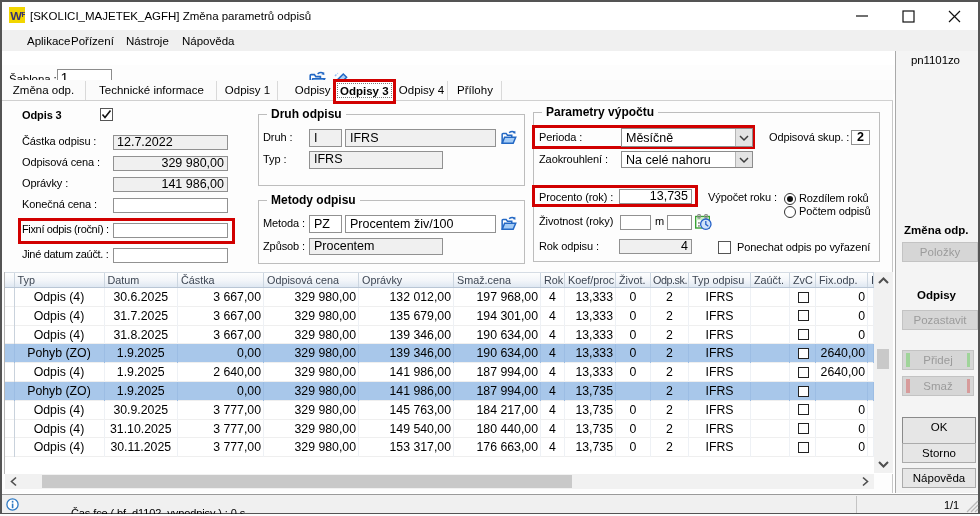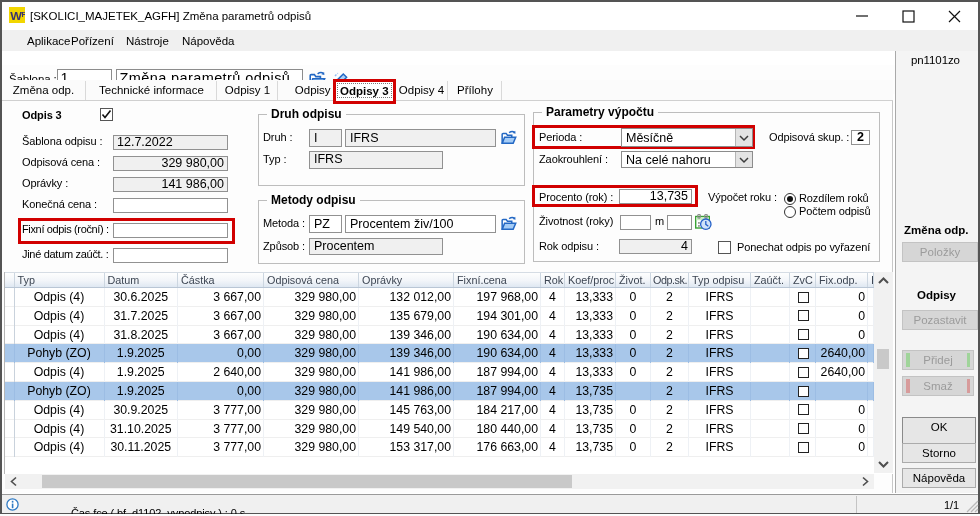--- a/index.html
+++ b/index.html
@@ -90,21 +90,20 @@
   <div class="menubar">
     <span style="left:9px;margin-left:16px;">Aplikace</span>
     <span style="left:69px;">Pořízení</span>
     <span style="left:124px;">Nástroje</span>
     <span style="left:180px;">Nápověda</span>
   </div>
 
   <div class="toolbar">
     <div class="lbl" style="left:7px; top:8px; font-size:11.5px;">Šablona :</div>
     <div class="tb-inp" style="left:54.5px; top:4px; width:55px; height:18px;">1</div>
-    <div class="tb-inp" style="left:113.5px; top:4px; width:187px; height:18px;">Změna parametrů odpisů</div>
     <svg class="abs" style="left:307px; top:6px;" width="18" height="17" viewBox="0 0 18 17">
       <path d="M1.2 14.2 L1.2 4.6 Q1.2 3.6 2.2 3.6 L5.4 3.6 L6.8 5.6 L11.4 5.6 L11.4 7.6" fill="#fff" stroke="#2368c4" stroke-width="1.6"></path>
       <path d="M1.2 14.2 L3.8 7.8 L15.6 7.8 L12.9 14.2 Z" fill="#a5ccf6" stroke="#2368c4" stroke-width="1.6"></path>
       <path d="M8.6 2.8 Q11.6 0.6 14.2 2.2" fill="none" stroke="#2368c4" stroke-width="1.5"></path>
       <path d="M15.1 0.9 L15.4 4.1 L12.4 3.3 Z" fill="#2368c4"></path>
     </svg>
     <svg class="abs" style="left:331px; top:6px;" width="16" height="16" viewBox="0 0 16 16">
       <path d="M4.4 8.9 L10.3 3 L13.6 6.3 L7.7 12.2 Z" fill="#aed2f7" stroke="#2368c4" stroke-width="1.5"></path>
       <path d="M4.4 8.9 L7.7 12.2 L2.4 14.2 Z" fill="#fff" stroke="#2368c4" stroke-width="1.2"></path>
       <path d="M2.4 14.2 L5 13.2 L3.4 11.6 Z" fill="#2368c4"></path>
@@ -123,21 +122,21 @@
   <div class="tab-active" style="left:332.5px; top:79px; width:63.5px; height:24.5px;">
       <div class="inner">Odpisy 3</div>
     </div>
 
   <div class="page" id="page"></div>
 
   <div class="lbl" style="left:22px; top:109px; font-weight:bold;">Odpis 3</div>
   <div class="cb" style="left:100px; top:108px;"><svg width="11" height="11" viewBox="0 0 11 11">
         <path d="M1.5 5.5 L4 8.5 L9.5 1.5" fill="none" stroke="#111" stroke-width="1.6"></path>
       </svg></div>
-  <div class="lbl" style="left:22px; top:135px;">Šablona odpisu :</div>
+  <div class="lbl" style="left:22px; top:135px;">Částka odpisu :</div>
   <div class="inp ro" style="left:113px; top:134.5px; width:115px; height:15px; padding:0 3px; line-height:13px;">12.7.2022</div>
   <div class="lbl" style="left:22px; top:156px;">Odpisová cena :</div>
   <div class="inp ro num" style="left:113px; top:155.5px; width:115px; height:15px; padding:0 3px; line-height:13px;">329 980,00</div>
   <div class="lbl" style="left:22px; top:177px;">Oprávky :</div>
   <div class="inp ro num" style="left:113px; top:176.5px; width:115px; height:15px; padding:0 3px; line-height:13px;">141 986,00</div>
   <div class="lbl" style="left:22px; top:198px;">Konečná cena :</div>
   <div class="inp" style="left:113px; top:197.5px; width:115px; height:15px;"></div>
   <div class="redbox" style="left:18px; top:217.5px; width:217px; height:26px;"></div>
   <div class="lbl" style="left:22px; top:223px; letter-spacing:-0.35px;">Fixní odpis (roční) :</div>
   <div class="inp" style="left:113px; top:222.5px; width:115px; height:15px;"></div>
@@ -224,21 +223,21 @@
   <div class="lbl" style="left:737px; top:241px;">Ponechat odpis po vyřazení</div>
 
   <div class="abs" style="left:4px; top:272px; width:889px; height:202px; background:#fff; border-left:1px solid #b5b5b5;"></div>
   <div class="thead" style="left:4.5px; top:272px; width:869.5px; height:16px;">
   <div class="th" style="left:0.0px; width:10.0px;"></div>
   <div class="th" style="left:10.0px; width:90.0px;">Typ</div>
   <div class="th" style="left:100.0px; width:73.5px;">Datum</div>
   <div class="th" style="left:173.5px; width:86px;">Částka</div>
   <div class="th" style="left:259.5px; width:95px;">Odpisová cena</div>
   <div class="th" style="left:354.5px; width:95px;">Oprávky</div>
-  <div class="th" style="left:449.5px; width:87px;">Fixní.cena</div>
+  <div class="th" style="left:449.5px; width:87px;">Smaž.cena</div>
   <div class="th" style="left:536.5px; width:24px;">Rok</div>
   <div class="th" style="left:560.5px; width:51px;">Koef/proc</div>
   <div class="th" style="left:611.5px; width:35px;">Život.</div>
   <div class="th" style="left:646.5px; width:38px; letter-spacing:-0.45px; padding-left:2px;">Odp.sk.</div>
   <div class="th" style="left:684.5px; width:62px;">Typ odpisu</div>
   <div class="th" style="left:746.5px; width:39px;">Zaúčt.</div>
   <div class="th" style="left:785.5px; width:26px;">ZvC</div>
   <div class="th" style="left:811.5px; width:52px;">Fix.odp.</div>
   <div class="th" style="left:863.5px; width:6px;">I</div>
   </div>

